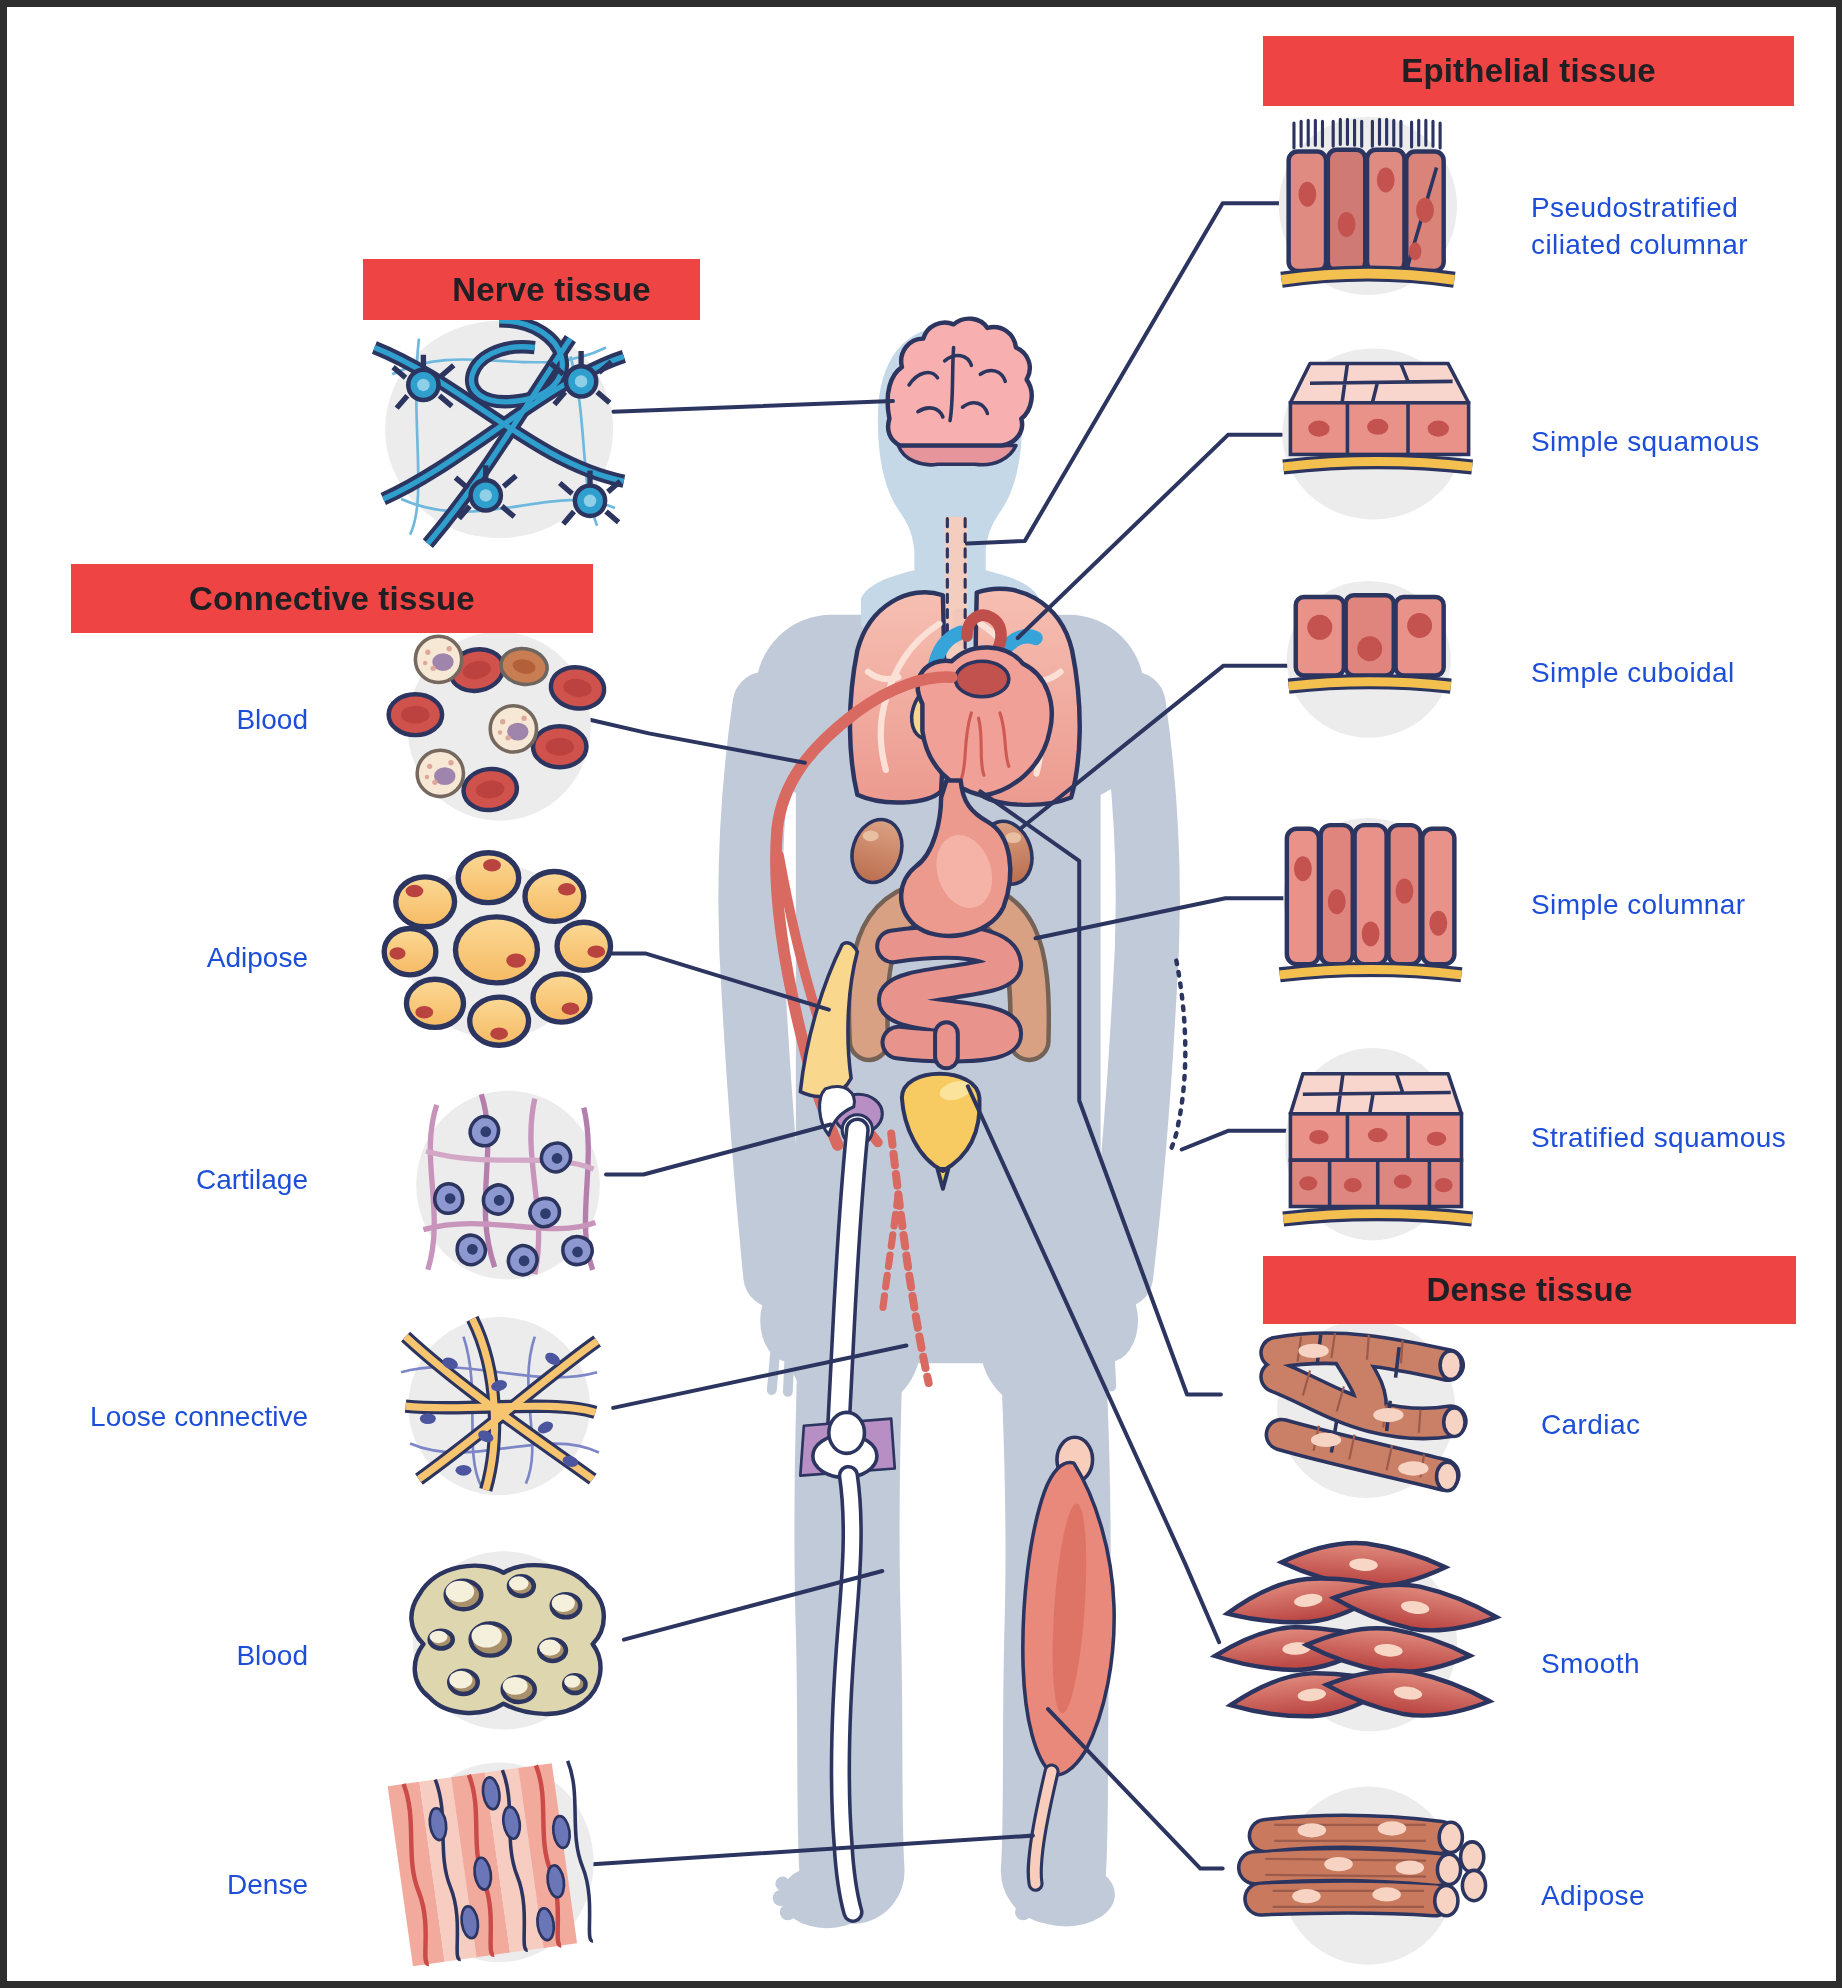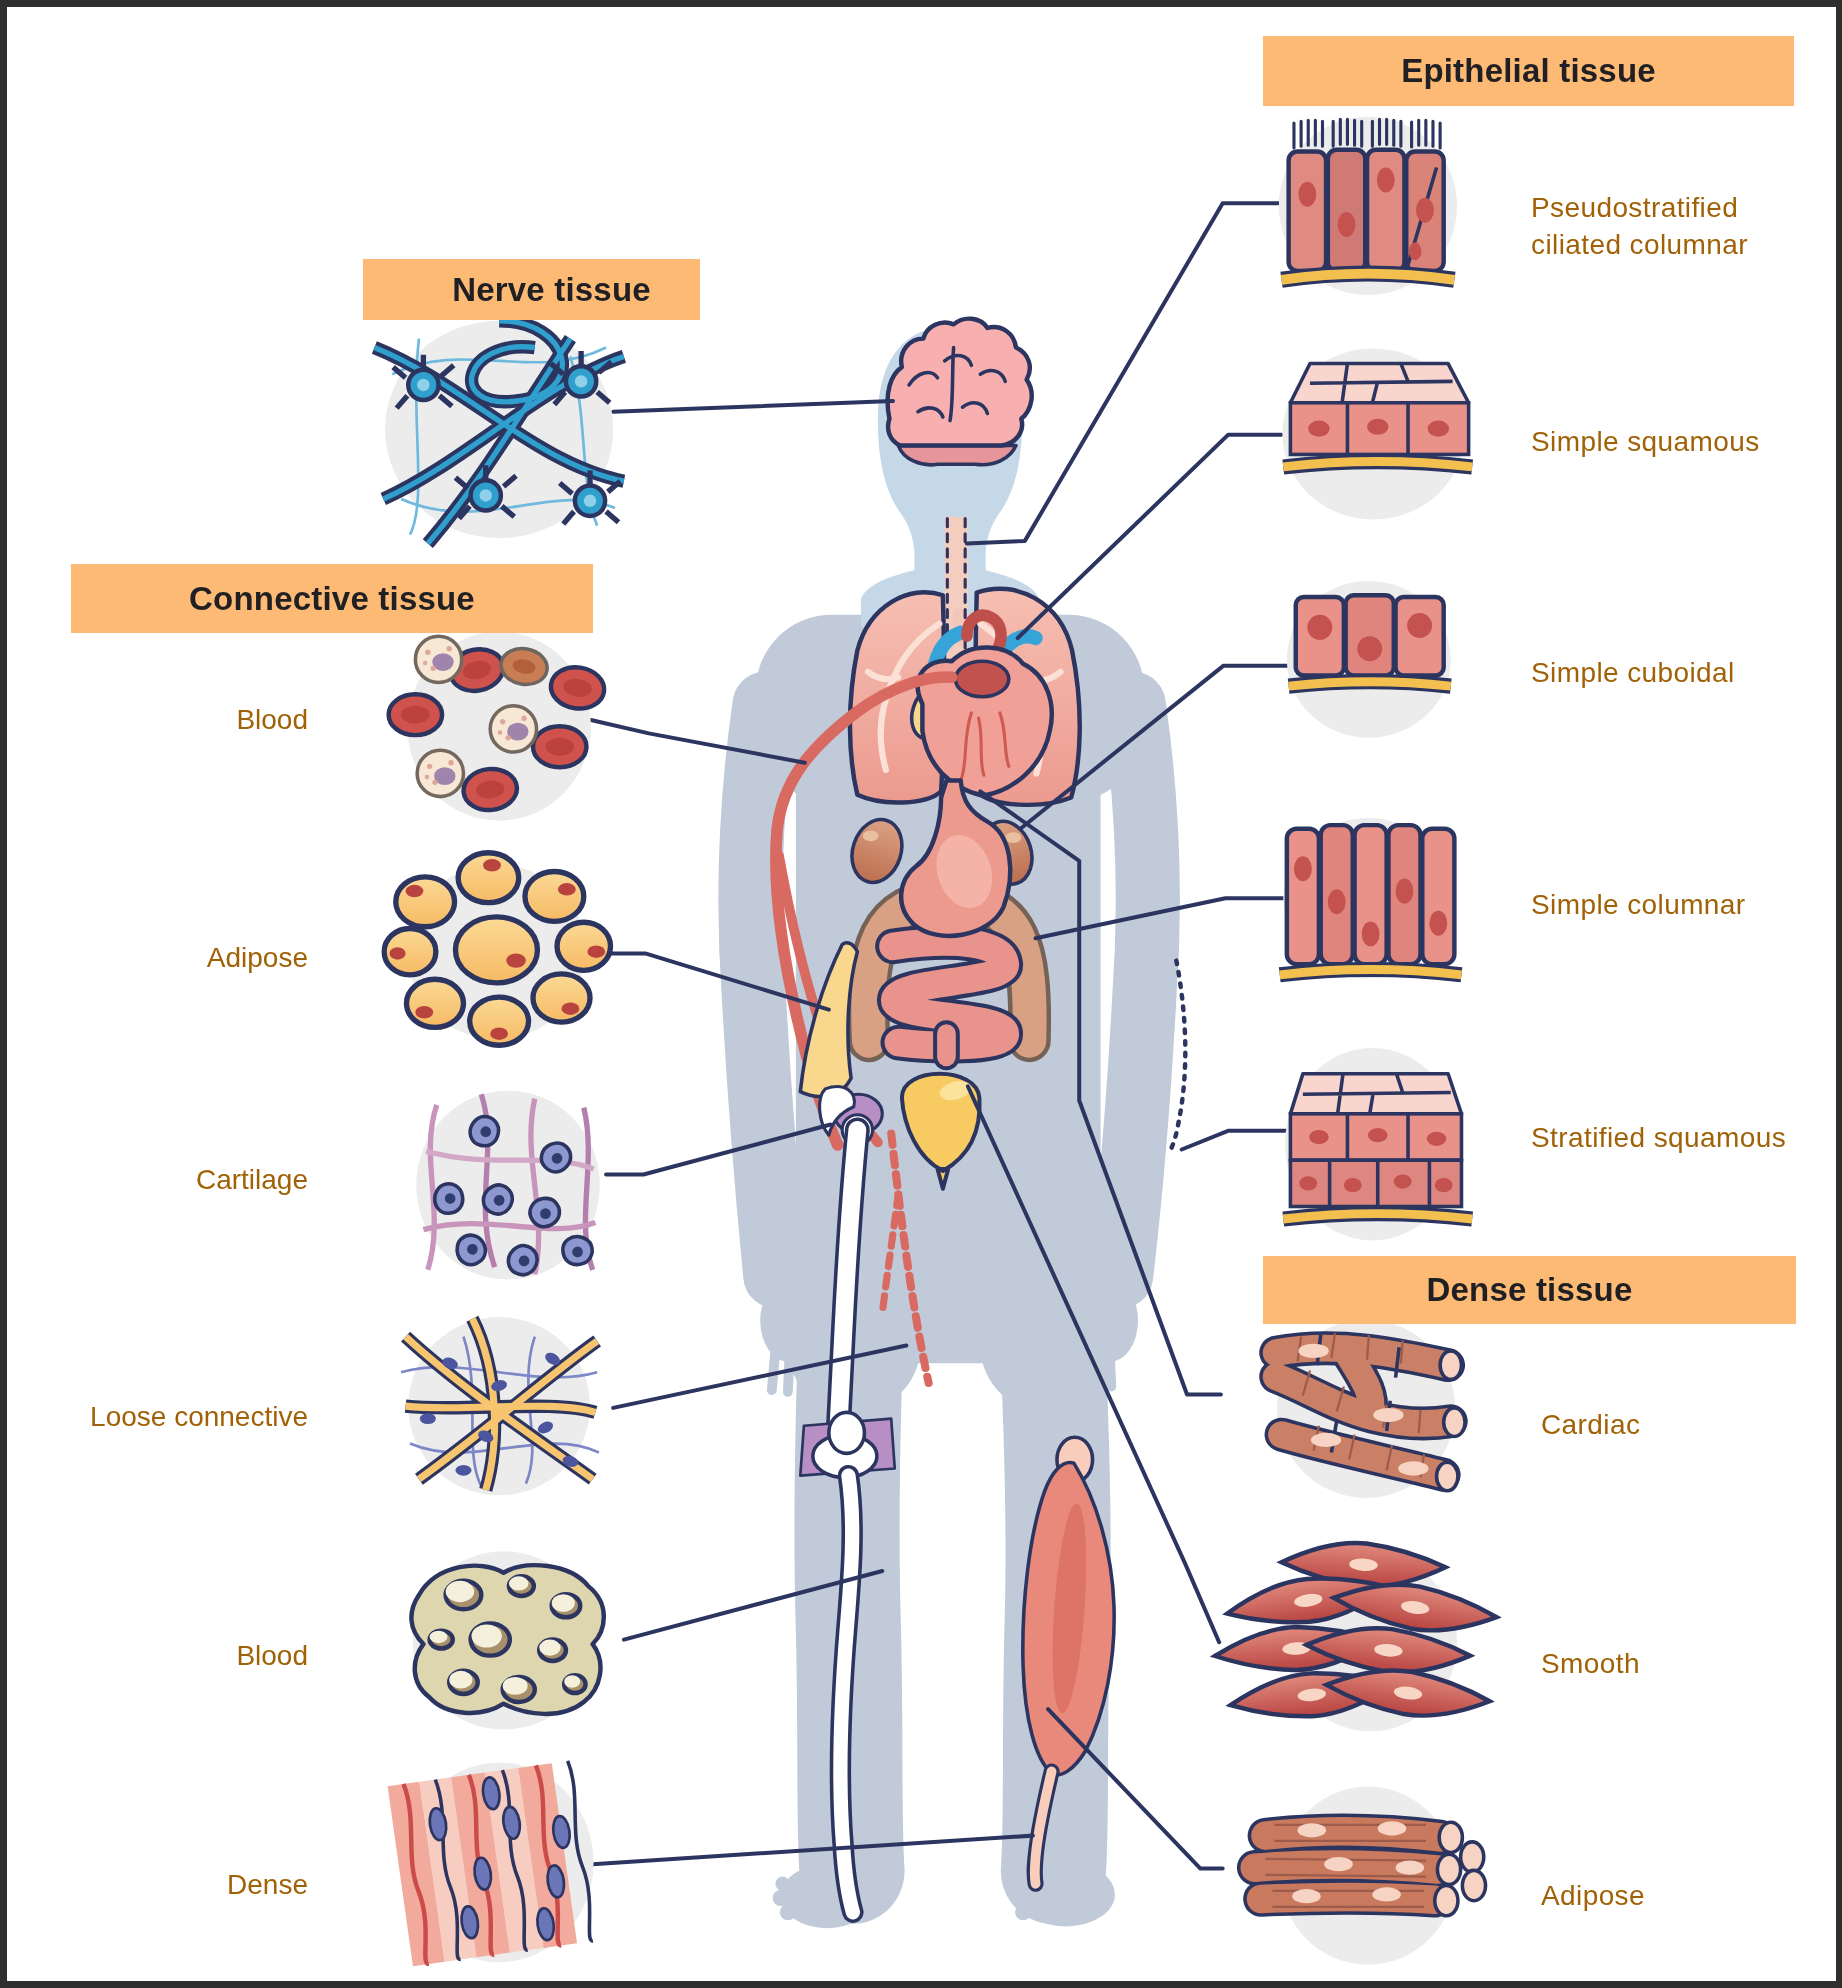--- a/index.html
+++ b/index.html
@@ -1,22 +1,22 @@
 <!DOCTYPE html>
 <html style="font-size:14.3px"><head>
 <meta charset="utf-8">
 <style>
   html,body{margin:0;padding:0;background:#fff;}
   #stage{position:relative;width:1843px;height:1988px;background:#ffffff;
          border:7.1px solid #2e2e2e;box-sizing:border-box;overflow:hidden;
          font-family:"Liberation Sans", sans-serif;}
   #art{position:absolute;left:-7.1px;top:-7.1px;width:1843px;height:1988px;}
-  .hdr{position:absolute;background:#fdba74;display:flex;align-items:center;justify-content:center;
+  .hdr{position:absolute;background:#ef4444;display:flex;align-items:center;justify-content:center;
        font-weight:700;font-size:33px;color:#1f1f24;letter-spacing:0.2px;}
-  .lbl{position:absolute;font-size:28px;color:#a16207;white-space:nowrap;}
+  .lbl{position:absolute;font-size:28px;color:#1d4ed8;white-space:nowrap;}
   .lbl.rt{transform:translateY(-50%);text-align:center;}
   .lbl.lf{transform:translateY(-50%);text-align:left;letter-spacing:0.4px;}
   .lbl.two{white-space:normal;transform:none;line-height:37px;width:267px;letter-spacing:0.4px;}
 </style>
 </head>
 <body>
 
 <div id="stage">
 
 <svg id="art" viewBox="0 0 2068 2231">

